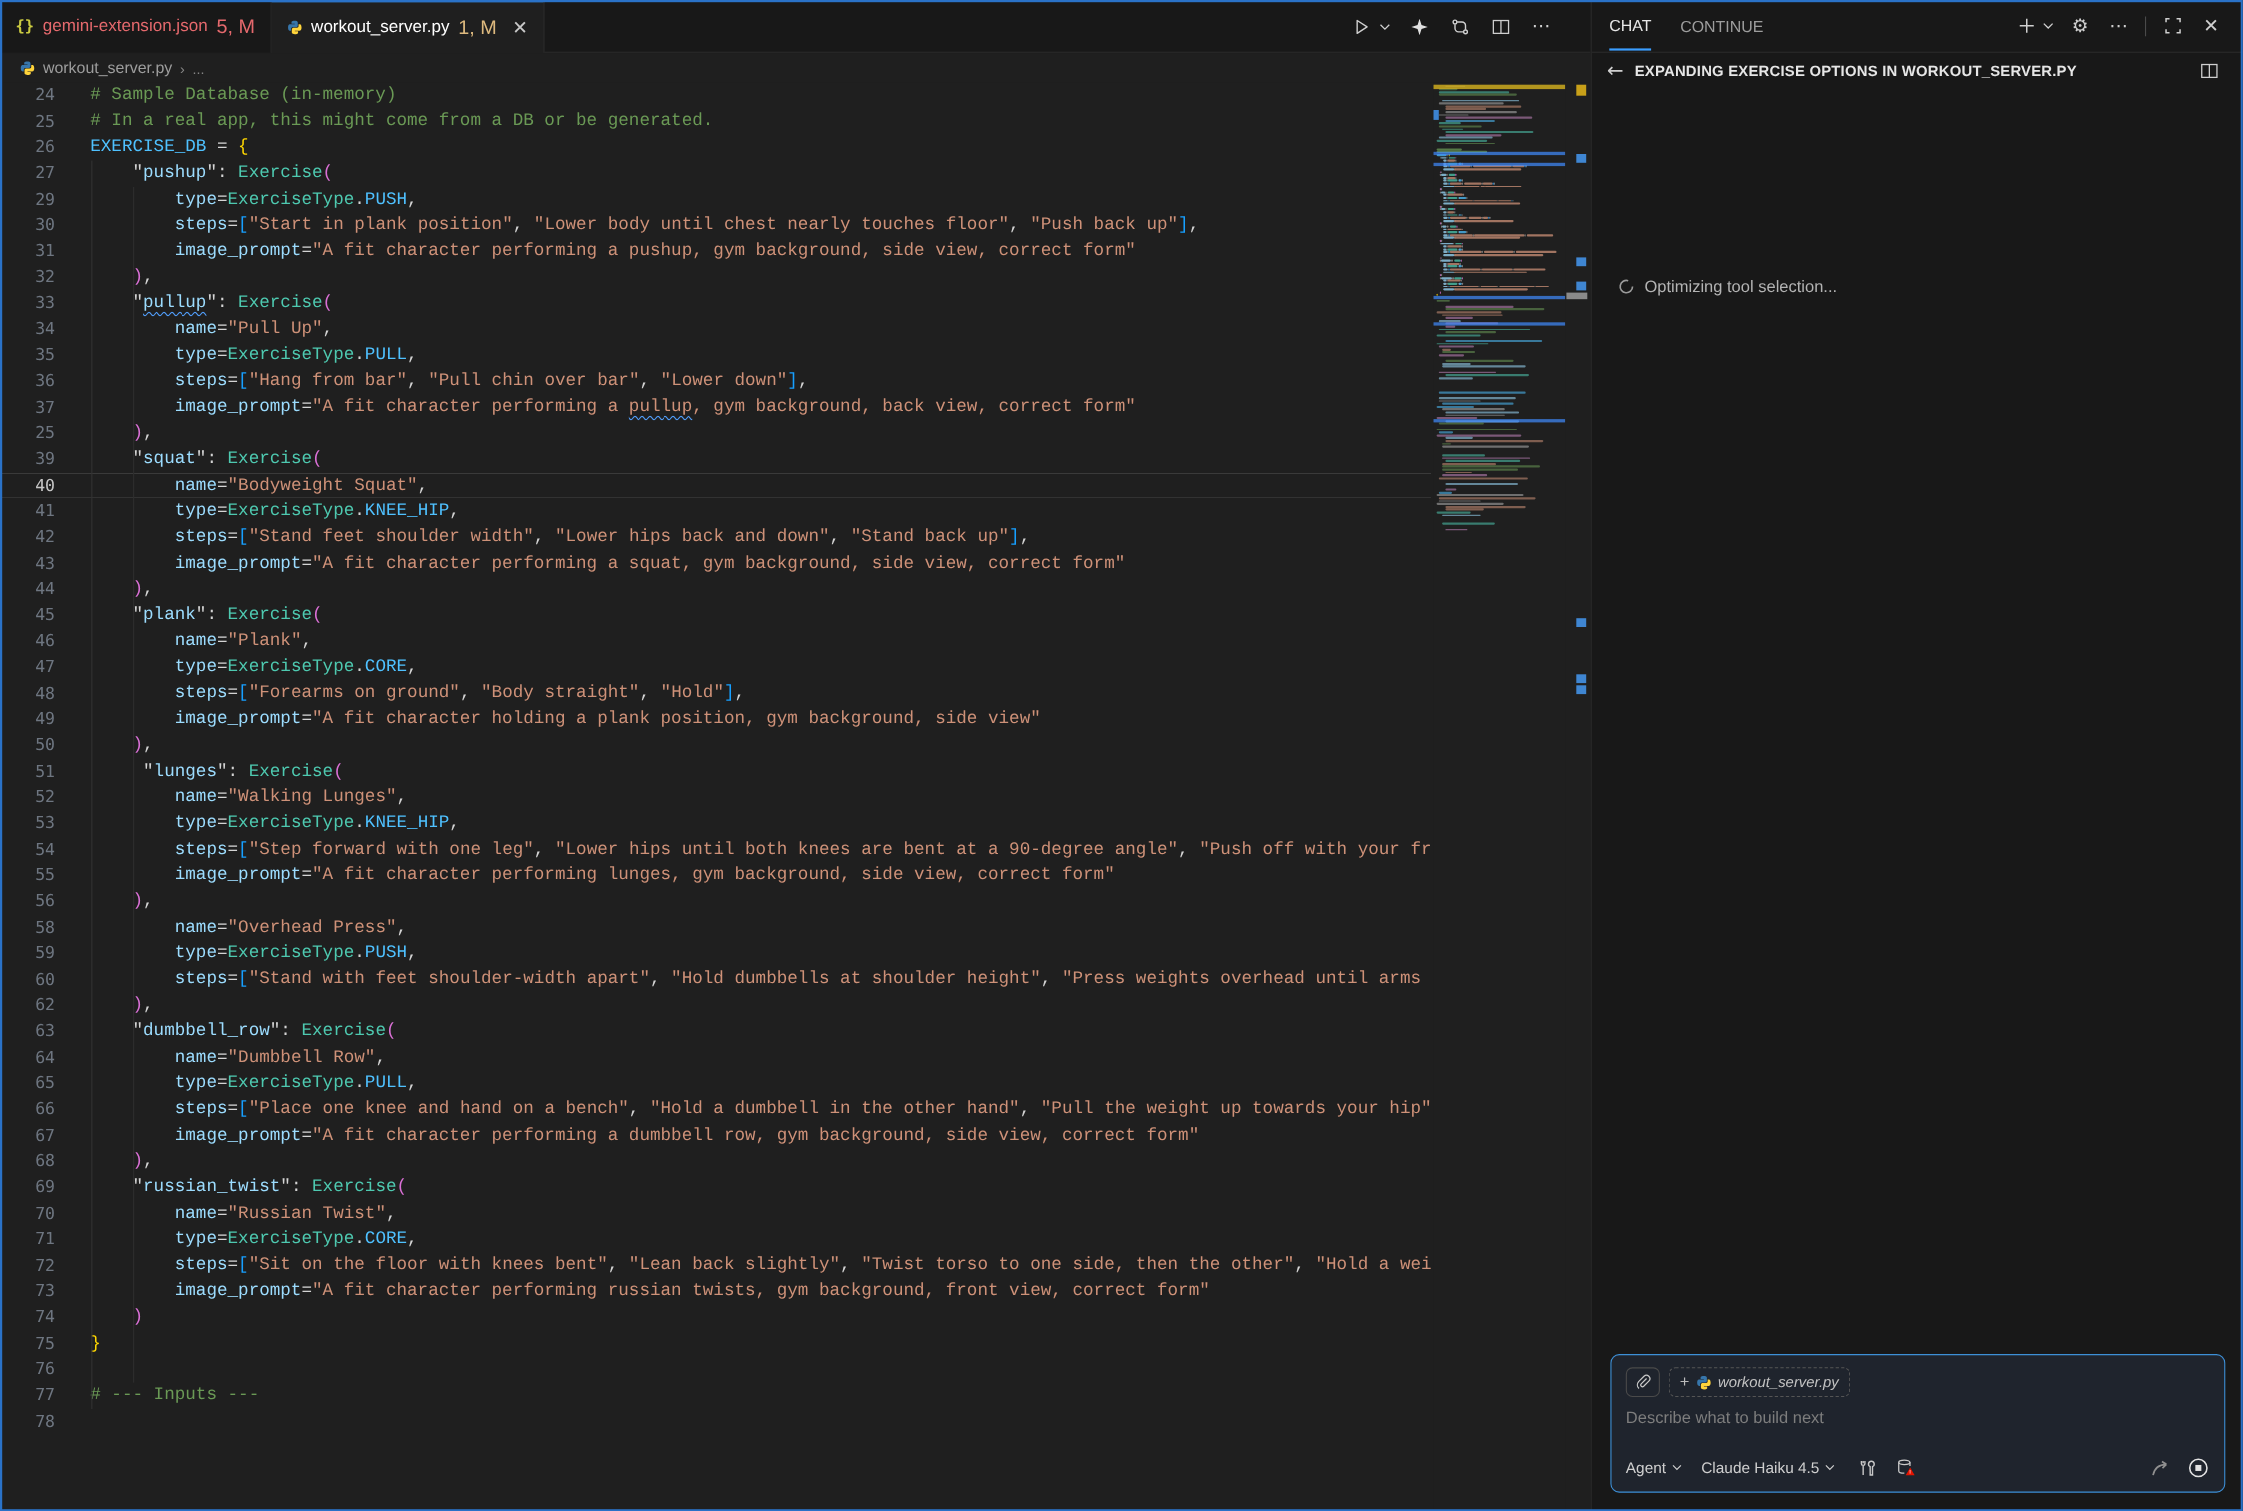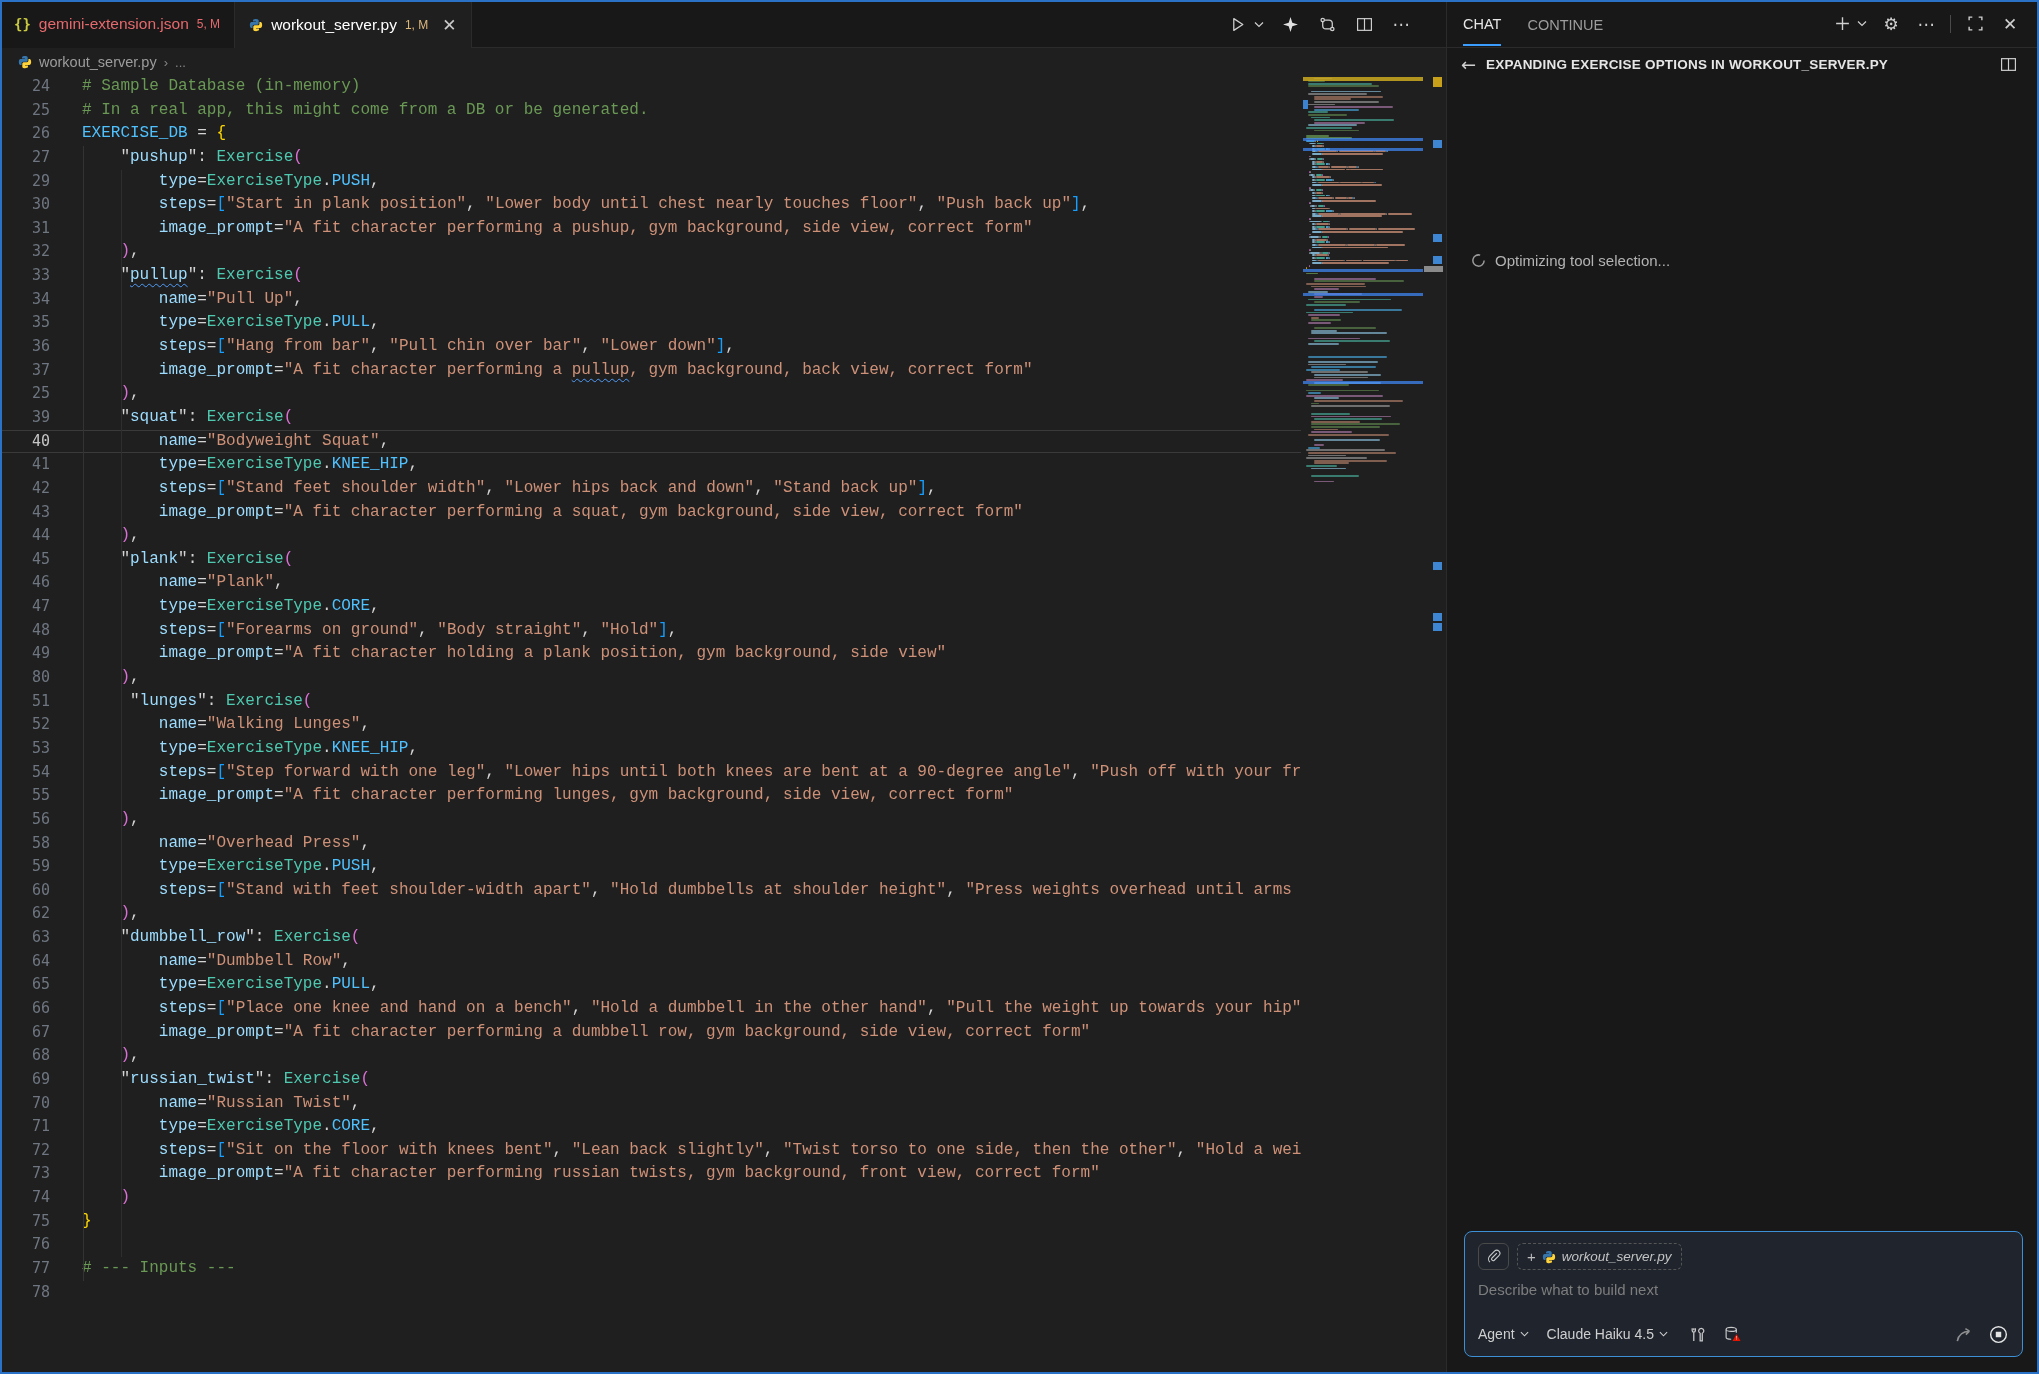--- a/index.html
+++ b/index.html
@@ -6,21 +6,21 @@
   html,body { width:2039px; height:1374px; overflow:hidden; }
   body { background:#181818; font-family:"Liberation Sans", sans-serif; position:relative; color:#ccc; }
   .win-border { position:absolute; inset:0; border:2px solid #2a72c8; pointer-events:none; z-index:99; }
 
   
   .left { position:absolute; left:0; top:0; width:1446px; height:1374px; background:#1f1f1f; }
   .tabbar { position:absolute; left:0; top:0; width:1446px; height:48px; background:#181818; border-bottom:1px solid #2b2b2b; display:flex; }
   .tab { height:48px; display:flex; align-items:center; padding:0 14px; border-right:1px solid #2b2b2b; font-size:15.5px; gap:8px; cursor:pointer; }
   .tab.inactive { background:#181818; color:#e5696d; }
   .tab.active { background:#1f1f1f; color:#fff; border-top:2px solid #3b9eff; }
-  .tab .badge { font-size:12px; }
+  .tab .badge { font-size:18px; }
   .tab.inactive .badge { color:#e5696d; }
   .tab.active .badge { color:#ddb97e; }
   .tab-close { color:#c8c8c8; font-size:17px; margin-left:6px; line-height:1; }
   .json-icon { color:#cbcb41; font-family:"DejaVu Sans Mono",monospace; font-size:14px; font-weight:bold; }
   .editor-actions { position:absolute; right:34px; top:0; height:48px; display:flex; align-items:center; gap:15px; }
   .icon-btn { display:flex; align-items:center; justify-content:center; width:22px; height:22px; cursor:pointer; }
   .icon-btn svg { width:17px; height:17px; }
   .chev-mini { width:10px !important; height:7px !important; margin-left:-9px; }
   .uni-icon { font-family:"DejaVu Sans", sans-serif; color:#cfcfcf; font-size:17px; }
 
@@ -242,21 +242,21 @@
         </div>
         <div class="crow">
           <span class="ln">48</span>
           <pre><span class="tk-pu">        </span><span class="tk-par">steps</span><span class="tk-pu">=</span><span class="tk-b3">[</span><span class="tk-str">"Forearms on ground"</span><span class="tk-pu">, </span><span class="tk-str">"Body straight"</span><span class="tk-pu">, </span><span class="tk-str">"Hold"</span><span class="tk-b3">]</span><span class="tk-pu">,</span></pre>
         </div>
         <div class="crow">
           <span class="ln">49</span>
           <pre><span class="tk-pu">        </span><span class="tk-par">image_prompt</span><span class="tk-pu">=</span><span class="tk-str">"A fit character holding a plank position, gym background, side view"</span></pre>
         </div>
         <div class="crow">
-          <span class="ln">80</span>
+          <span class="ln">50</span>
           <pre><span class="tk-pu">    </span><span class="tk-b2">)</span><span class="tk-pu">,</span></pre>
         </div>
         <div class="crow">
           <span class="ln">51</span>
           <pre><span class="tk-pu">     "</span><span class="tk-key">lunges</span><span class="tk-pu">": </span><span class="tk-cls">Exercise</span><span class="tk-b2">(</span></pre>
         </div>
         <div class="crow">
           <span class="ln">52</span>
           <pre><span class="tk-pu">        </span><span class="tk-par">name</span><span class="tk-pu">=</span><span class="tk-str">"Walking Lunges"</span><span class="tk-pu">,</span></pre>
         </div>

